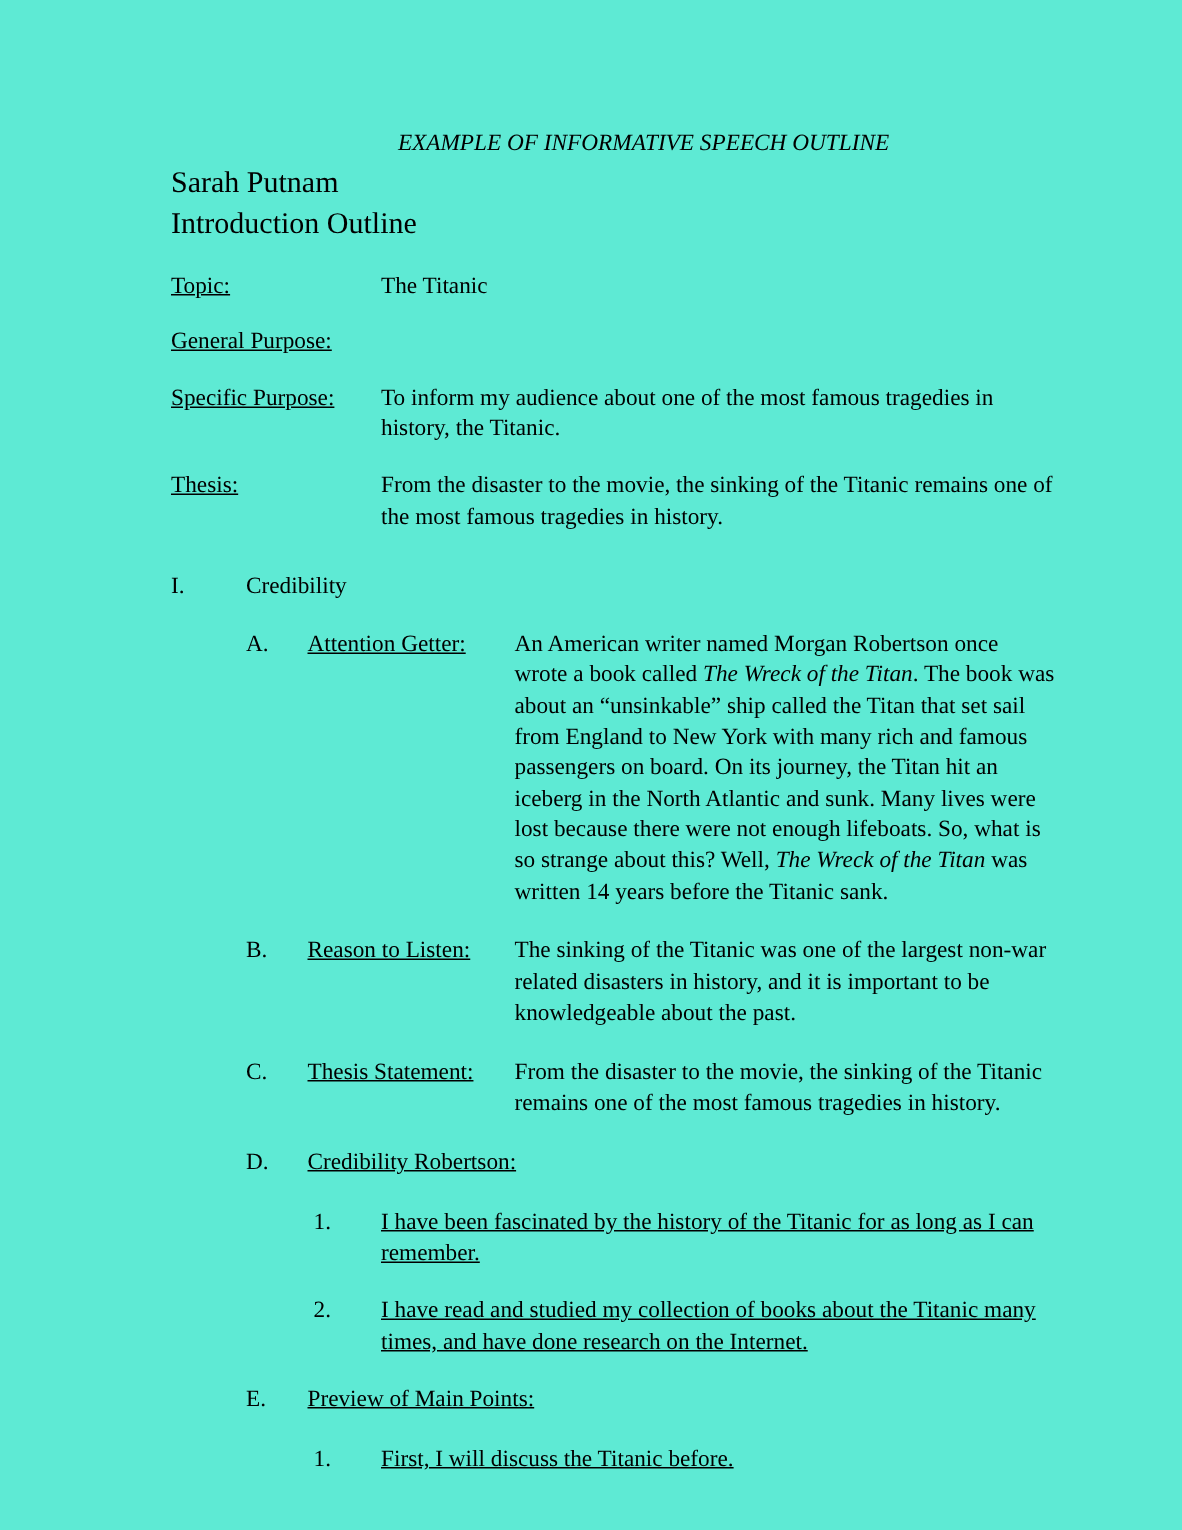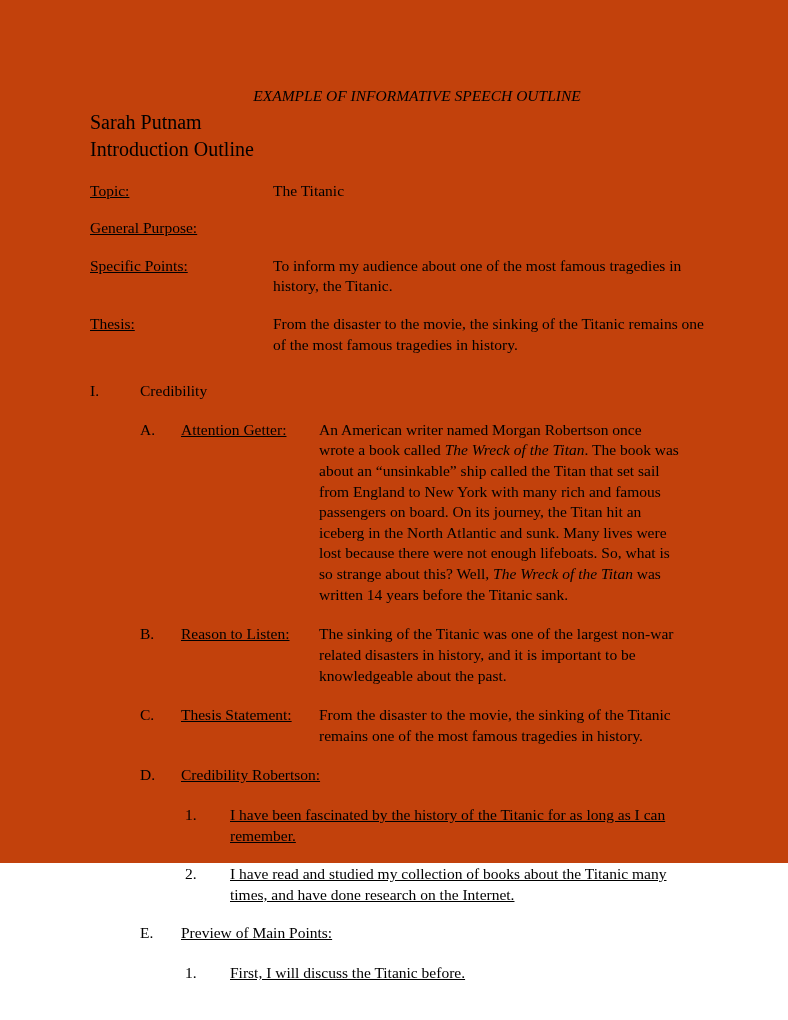--- a/index.html
+++ b/index.html
@@ -9,24 +9,24 @@
   }
   body {
     width: 788px;
     height: 1020px;
     font-family: "Liberation Serif", "DejaVu Serif", serif;
     color: #000000;
   }
   .page {
     position: relative;
     width: 788px;
-    height: 863px;
+    height: 1020px;
     box-sizing: border-box;
-    padding: 86px 84px 40px 90px;
-    background: #c2410c;
+    padding: 86px 84px 40px 114px;
+    background: #5eead4;
   }
   .doc-title {
     text-align: center;
     font-style: italic;
     font-size: 15.5px;
     line-height: 1.25;
     margin: 0 0 4px 0;
     padding-left: 40px;
   }
   .byline {
@@ -36,21 +36,20 @@
   }
   .meta-block {
     margin-top: 18px;
   }
   .meta-row {
     display: flex;
     align-items: flex-start;
     margin-bottom: 17px;
     font-size: 15.5px;
     line-height: 1.33;
-    gap: 43px;
   }
   .meta-label {
     width: 140px;
     flex: 0 0 140px;
     text-decoration: underline;
   }
   .meta-value {
     flex: 1;
     max-width: 455px;
   }
@@ -128,21 +127,21 @@
     <div class="meta-row">
       <div class="meta-label">Topic:</div>
       <div class="meta-value">The Titanic</div>
     </div>
 
     <div class="meta-row">
       <div class="meta-label">General Purpose:</div>
     </div>
 
     <div class="meta-row">
-      <div class="meta-label">Specific Points:</div>
+      <div class="meta-label">Specific Purpose:</div>
       <div class="meta-value">To inform my audience about one of the most famous tragedies in history, the Titanic.</div>
     </div>
 
     <div class="meta-row">
       <div class="meta-label">Thesis:</div>
       <div class="meta-value">From the disaster to the movie, the sinking of the Titanic remains one of the most famous tragedies in history.</div>
     </div>
 
   </div>
 

